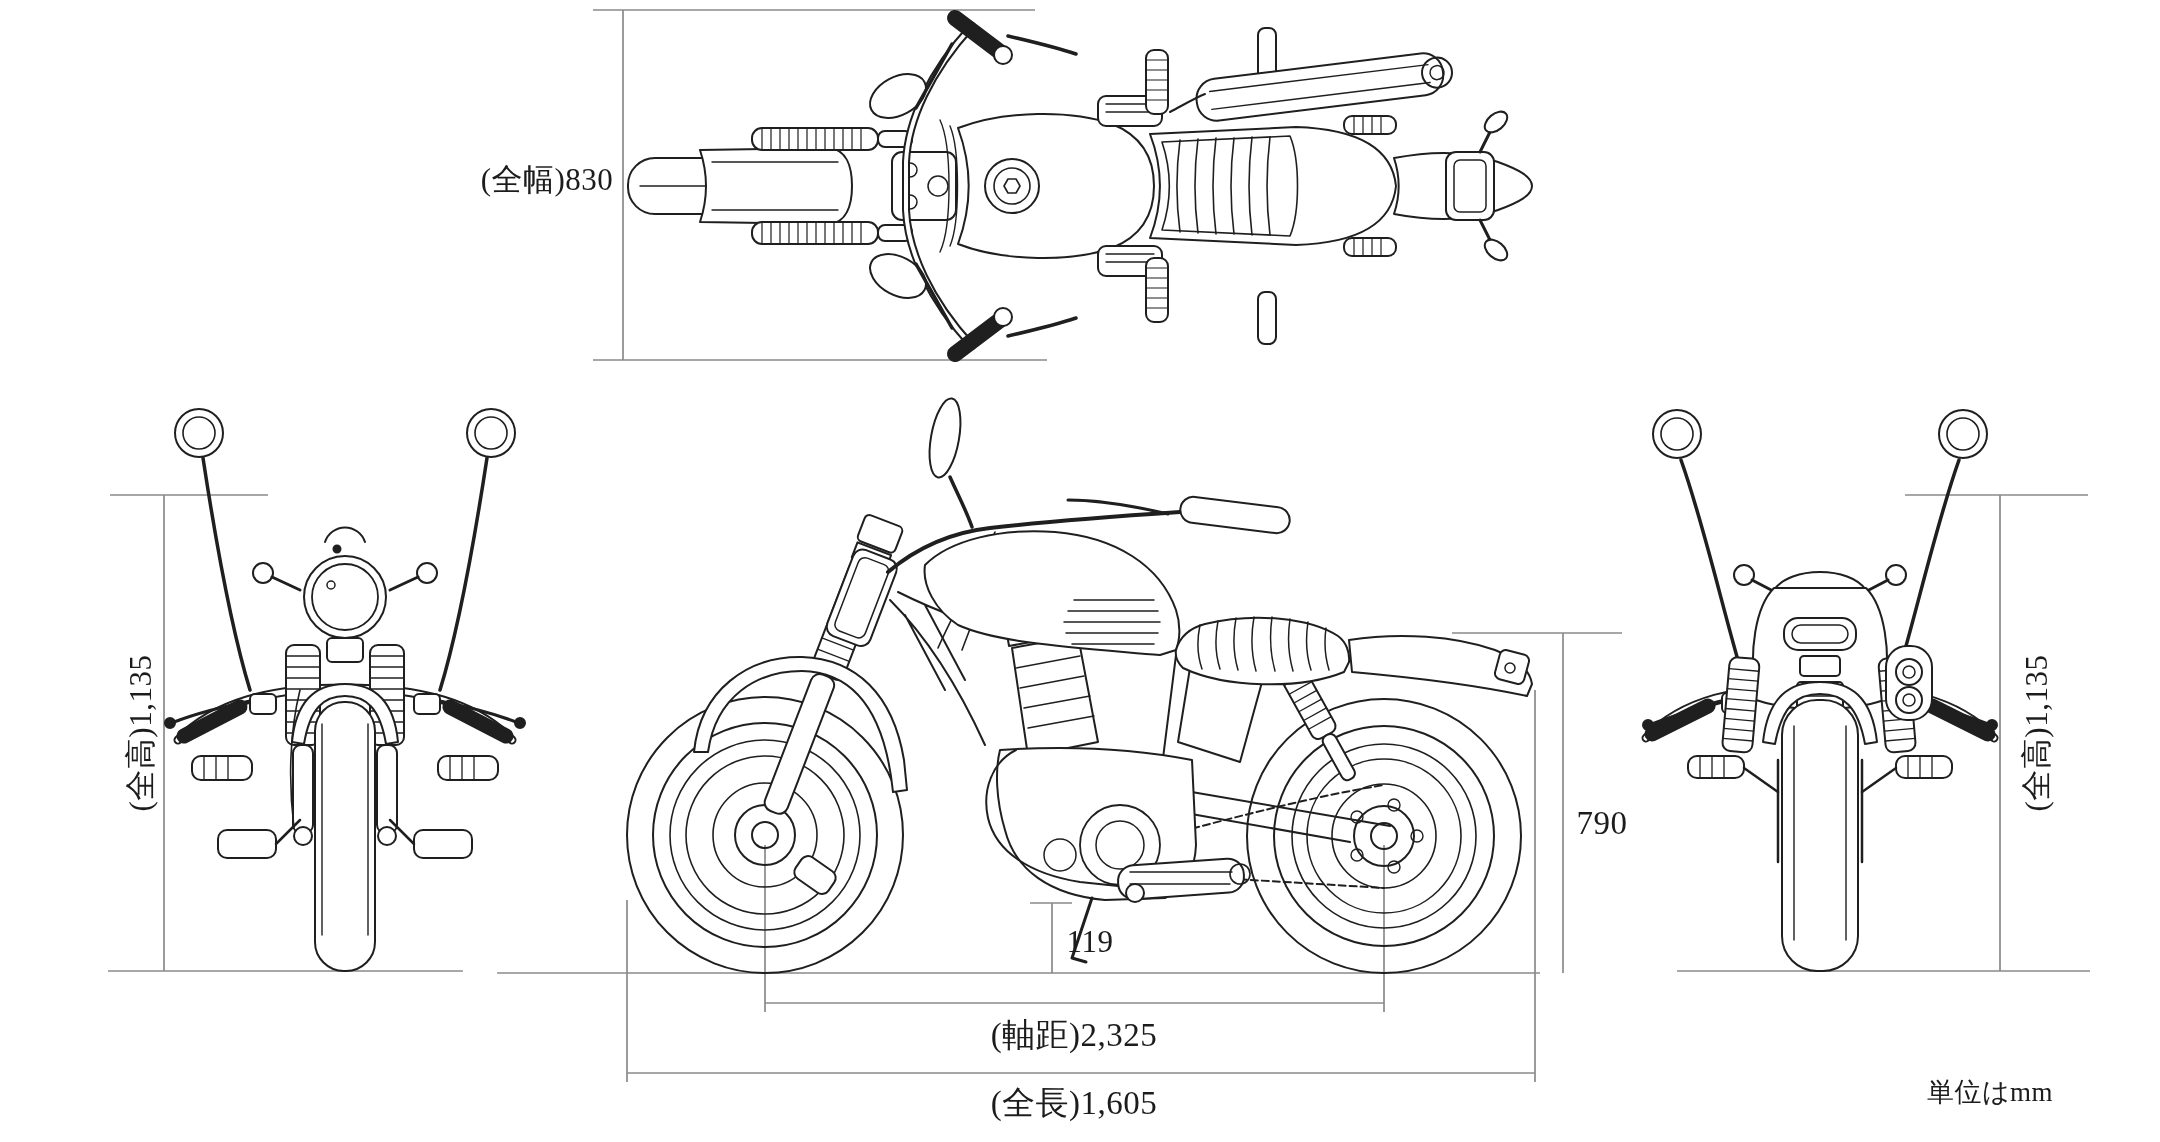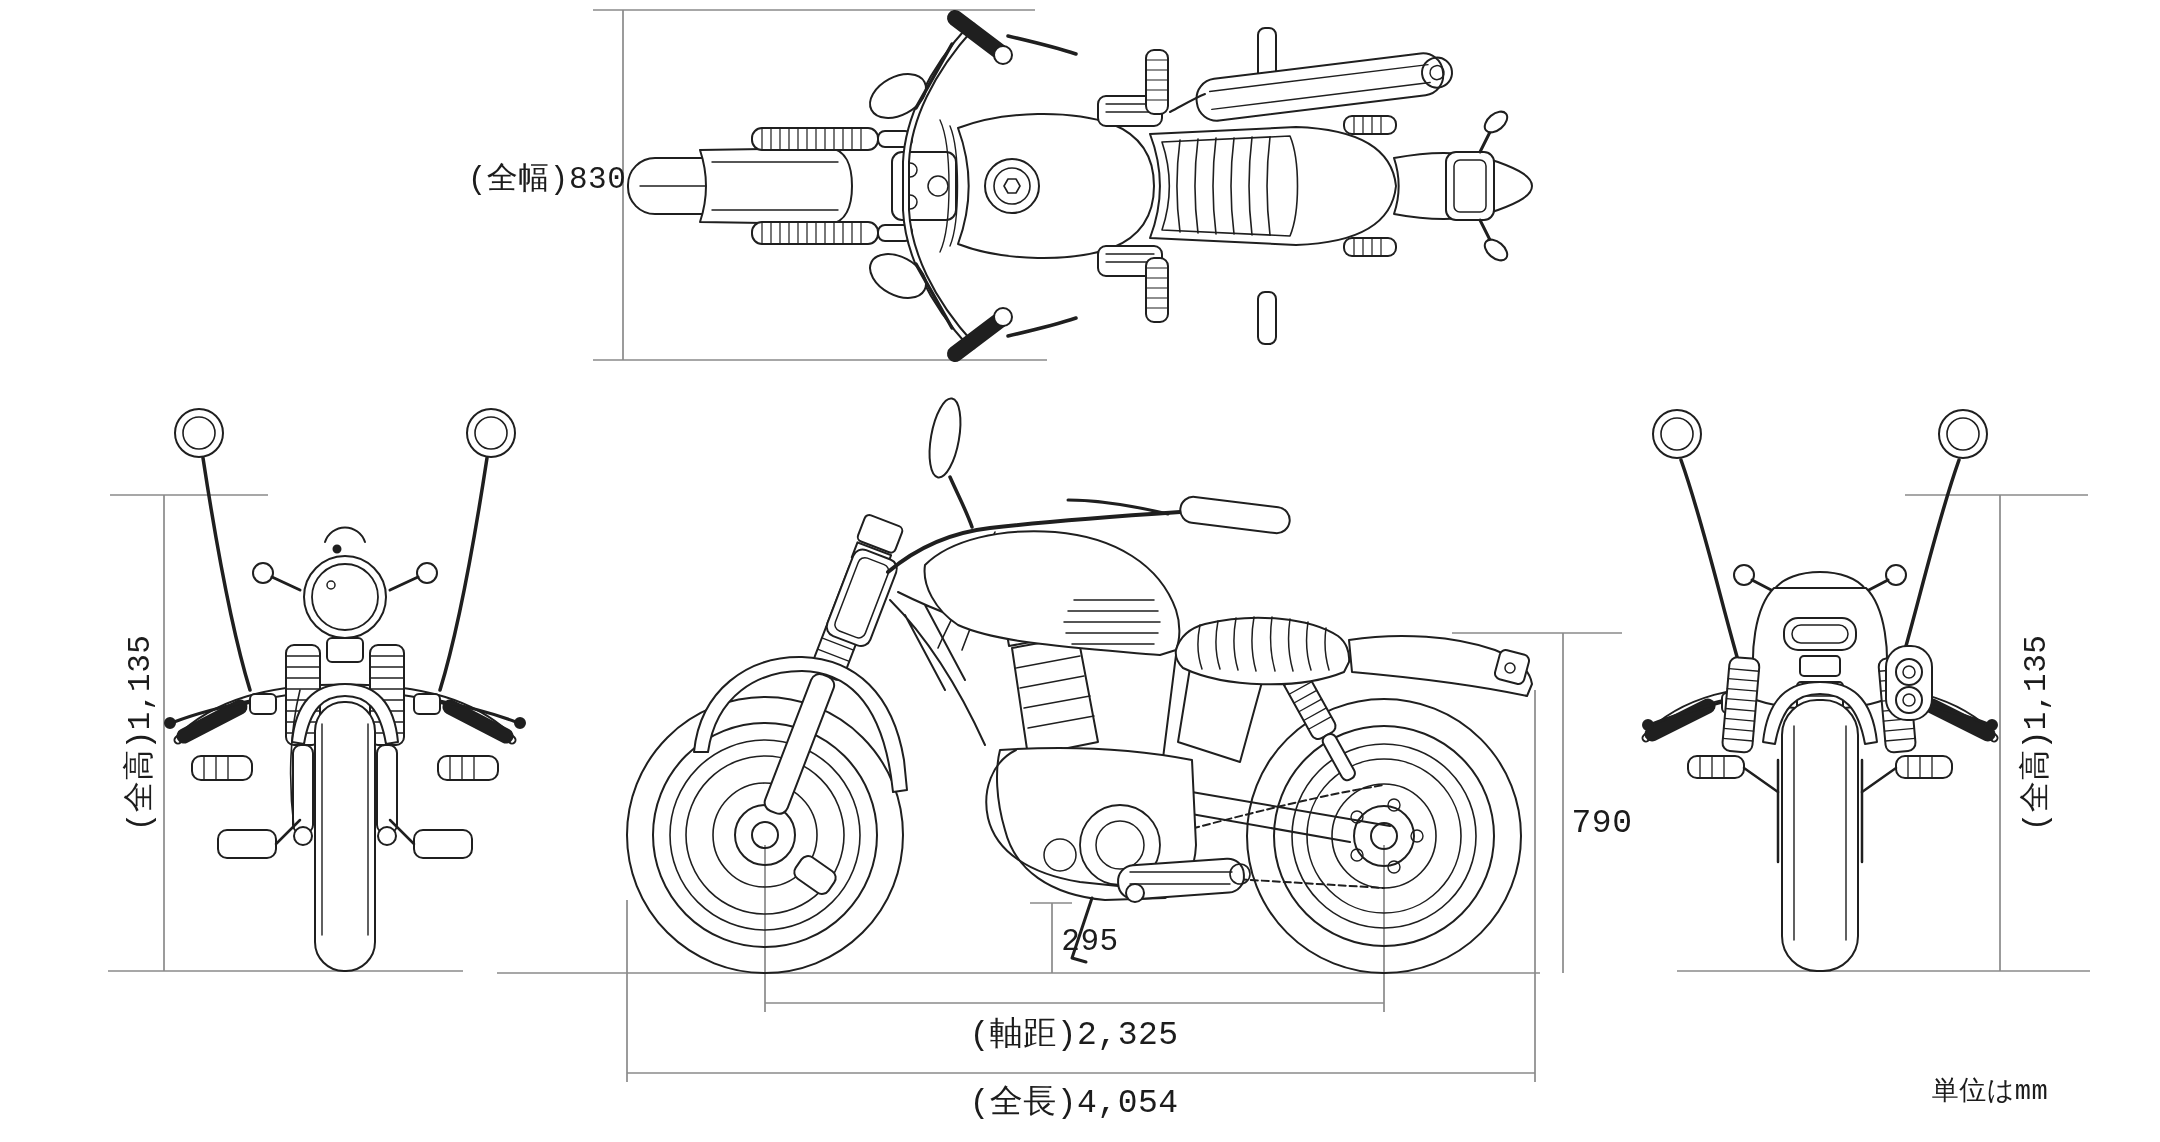--- a/index.html
+++ b/index.html
@@ -1,17 +1,17 @@
 <!DOCTYPE html>
 <html><head>
 <meta charset="utf-8">
 <style>
   html,body{margin:0;padding:0;background:#fff;}
   .canvas{position:relative;width:2160px;height:1142px;background:#ffffff;overflow:hidden;
-          font-family:Liberation Mono, monospace;}
+          font-family:Liberation Serif, serif;}
   .canvas svg{position:absolute;left:0;top:0;}
   .lbl{position:absolute;color:#1c1c1c;font-size:31px;letter-spacing:0.5px;
        white-space:nowrap;transform:translate(-50%,-50%);line-height:1;}
   .lbl.rot{transform:translate(-50%,-50%) rotate(-90deg);}
   .lbl.big{font-size:33px;margin-top:6px;}
   .lbl.unit{font-size:27px;}
 </style>
 </head>
 <body>
 
@@ -325,22 +325,22 @@
     </g>
   </g>
 </svg>
 
   <div class="lbl" style="left:547px;top:179px;">(全幅)830</div>
 
   <div class="lbl rot" style="left:140px;top:733px;">(全高)1,135</div>
 
   <div class="lbl rot" style="left:2036px;top:733px;">(全高)1,135</div>
 
-  <div class="lbl" style="left:1090px;top:941px;">295</div>
+  <div class="lbl" style="left:1090px;top:941px;">119</div>
 
   <div class="lbl big" style="left:1602px;top:817px;">790</div>
 
   <div class="lbl big" style="left:1074px;top:1029px;">(軸距)2,325</div>
 
-  <div class="lbl big" style="left:1074px;top:1097px;">(全長)4,054</div>
+  <div class="lbl big" style="left:1074px;top:1097px;">(全長)1,605</div>
 
   <div class="lbl unit" style="left:1977px;top:1092px;margin-left:13px;">単位はmm</div>
 </div>
 
 </body></html>

